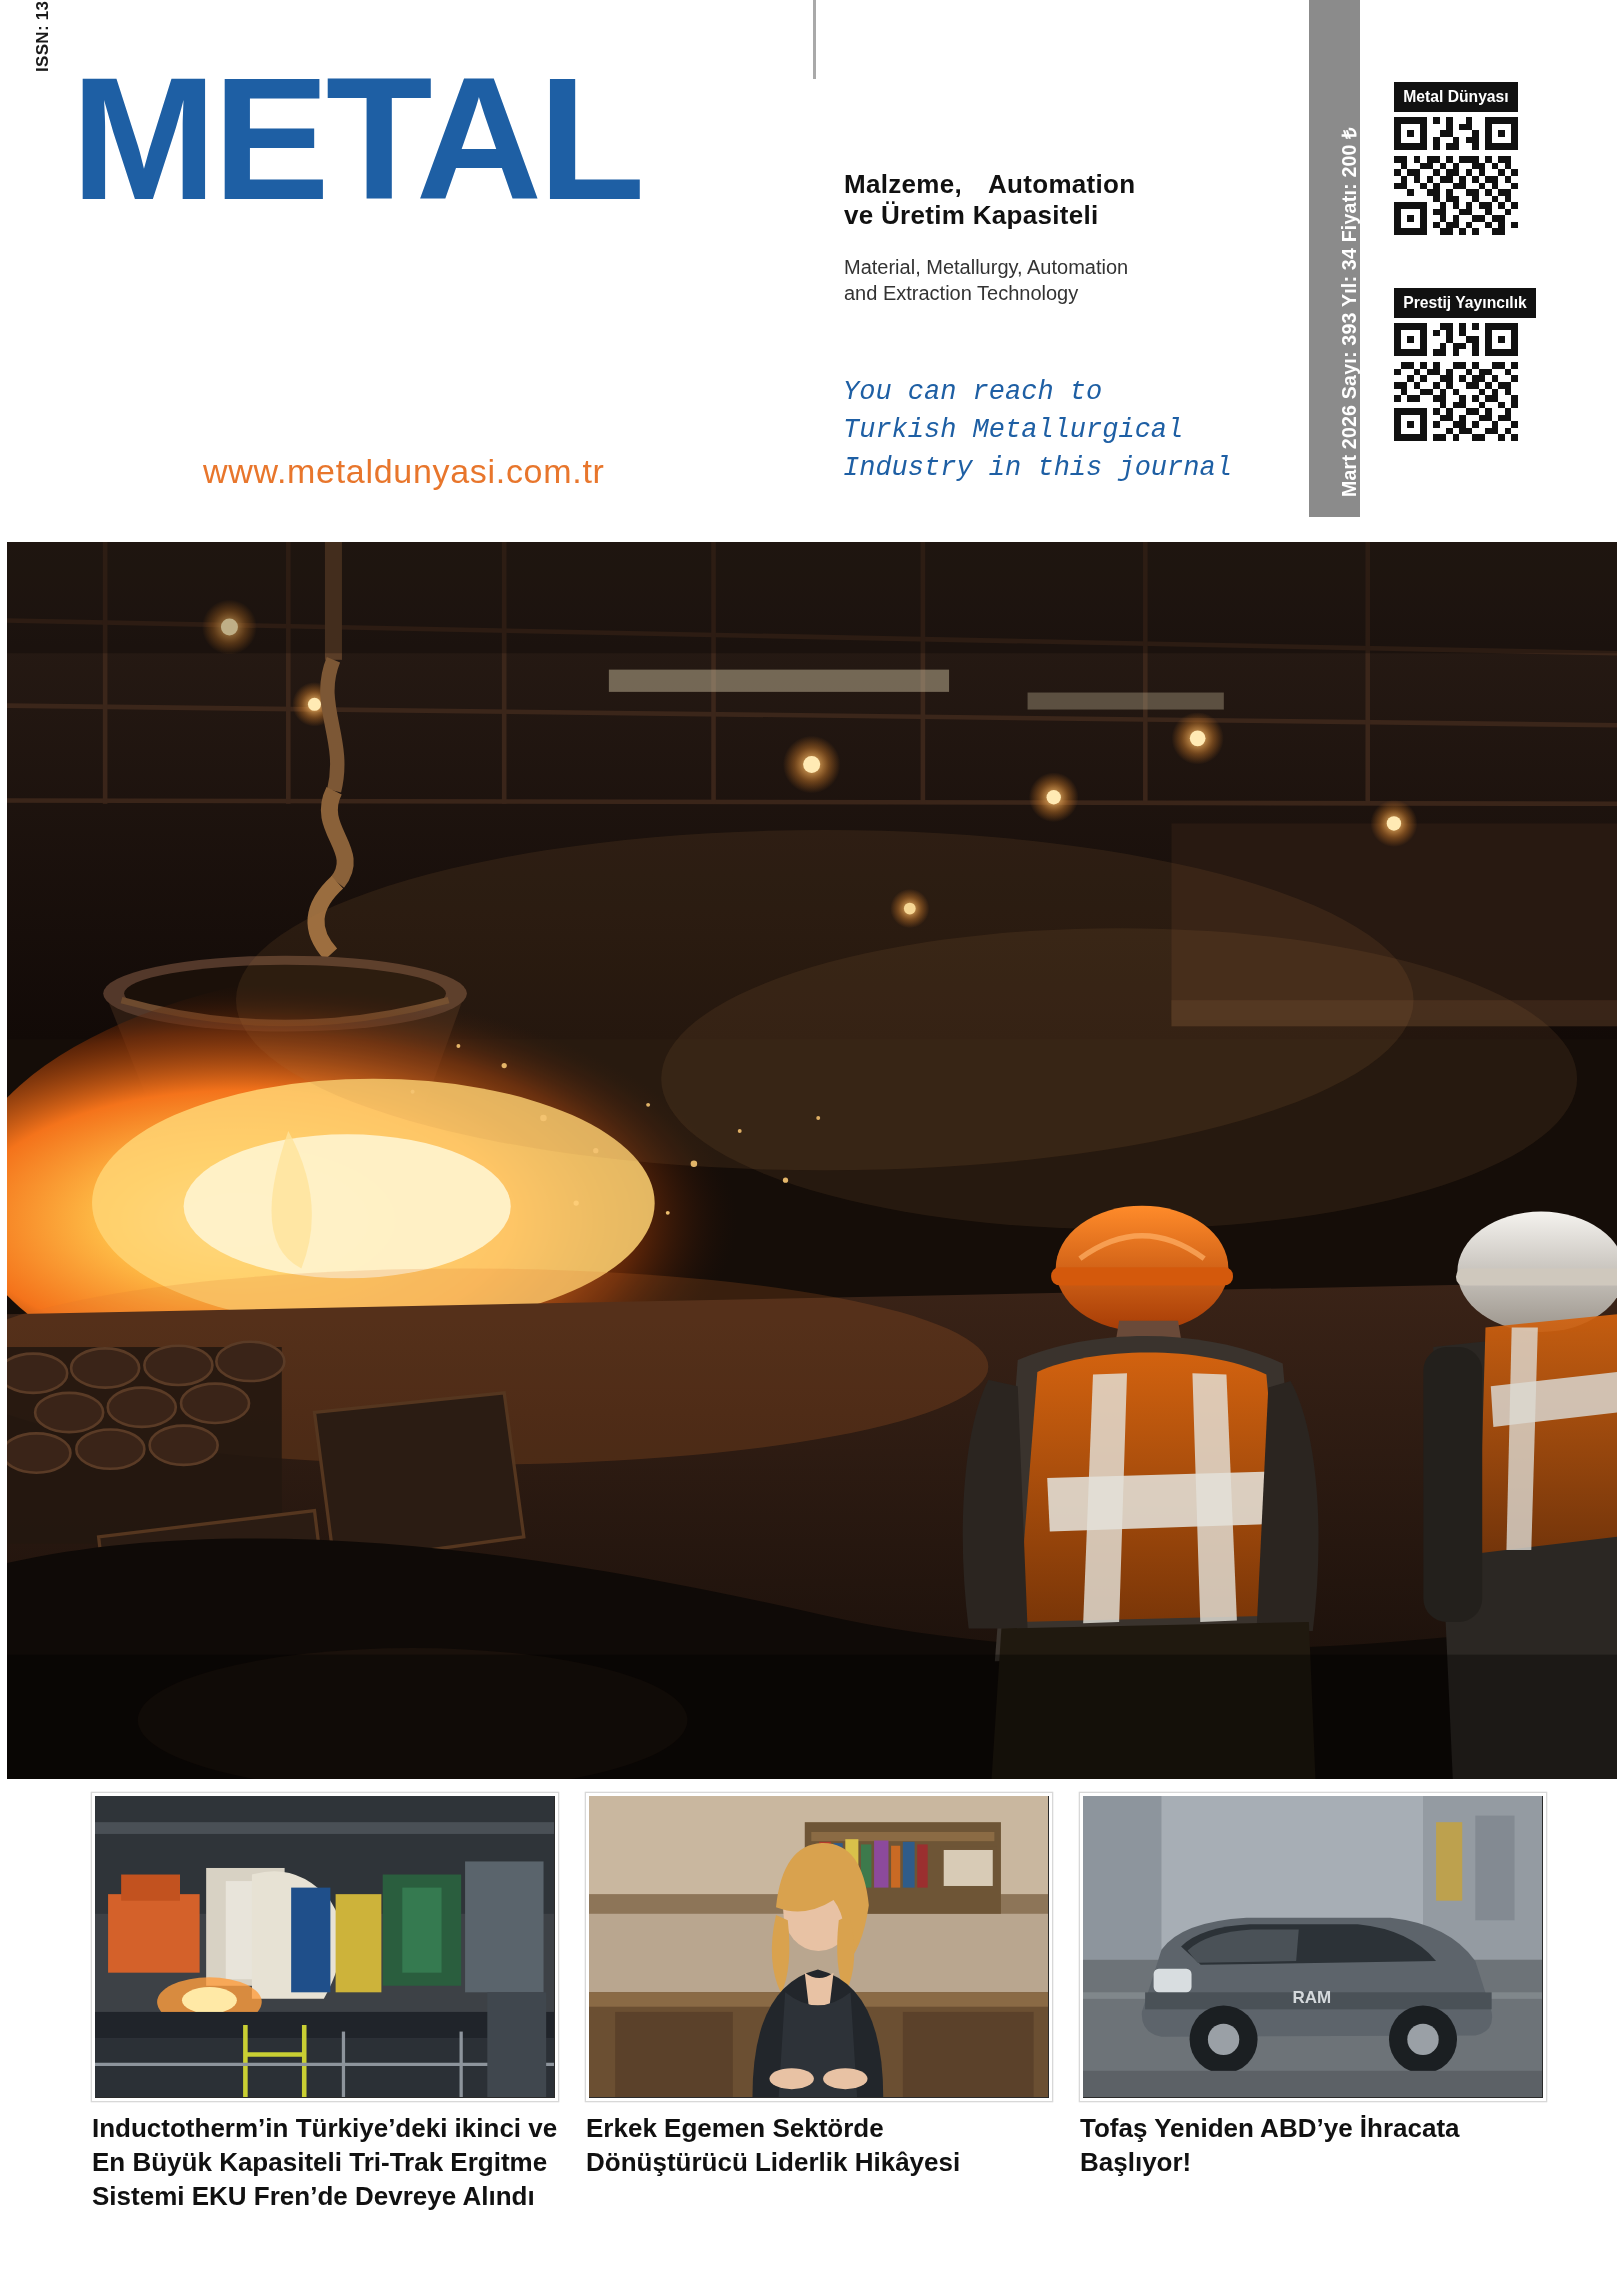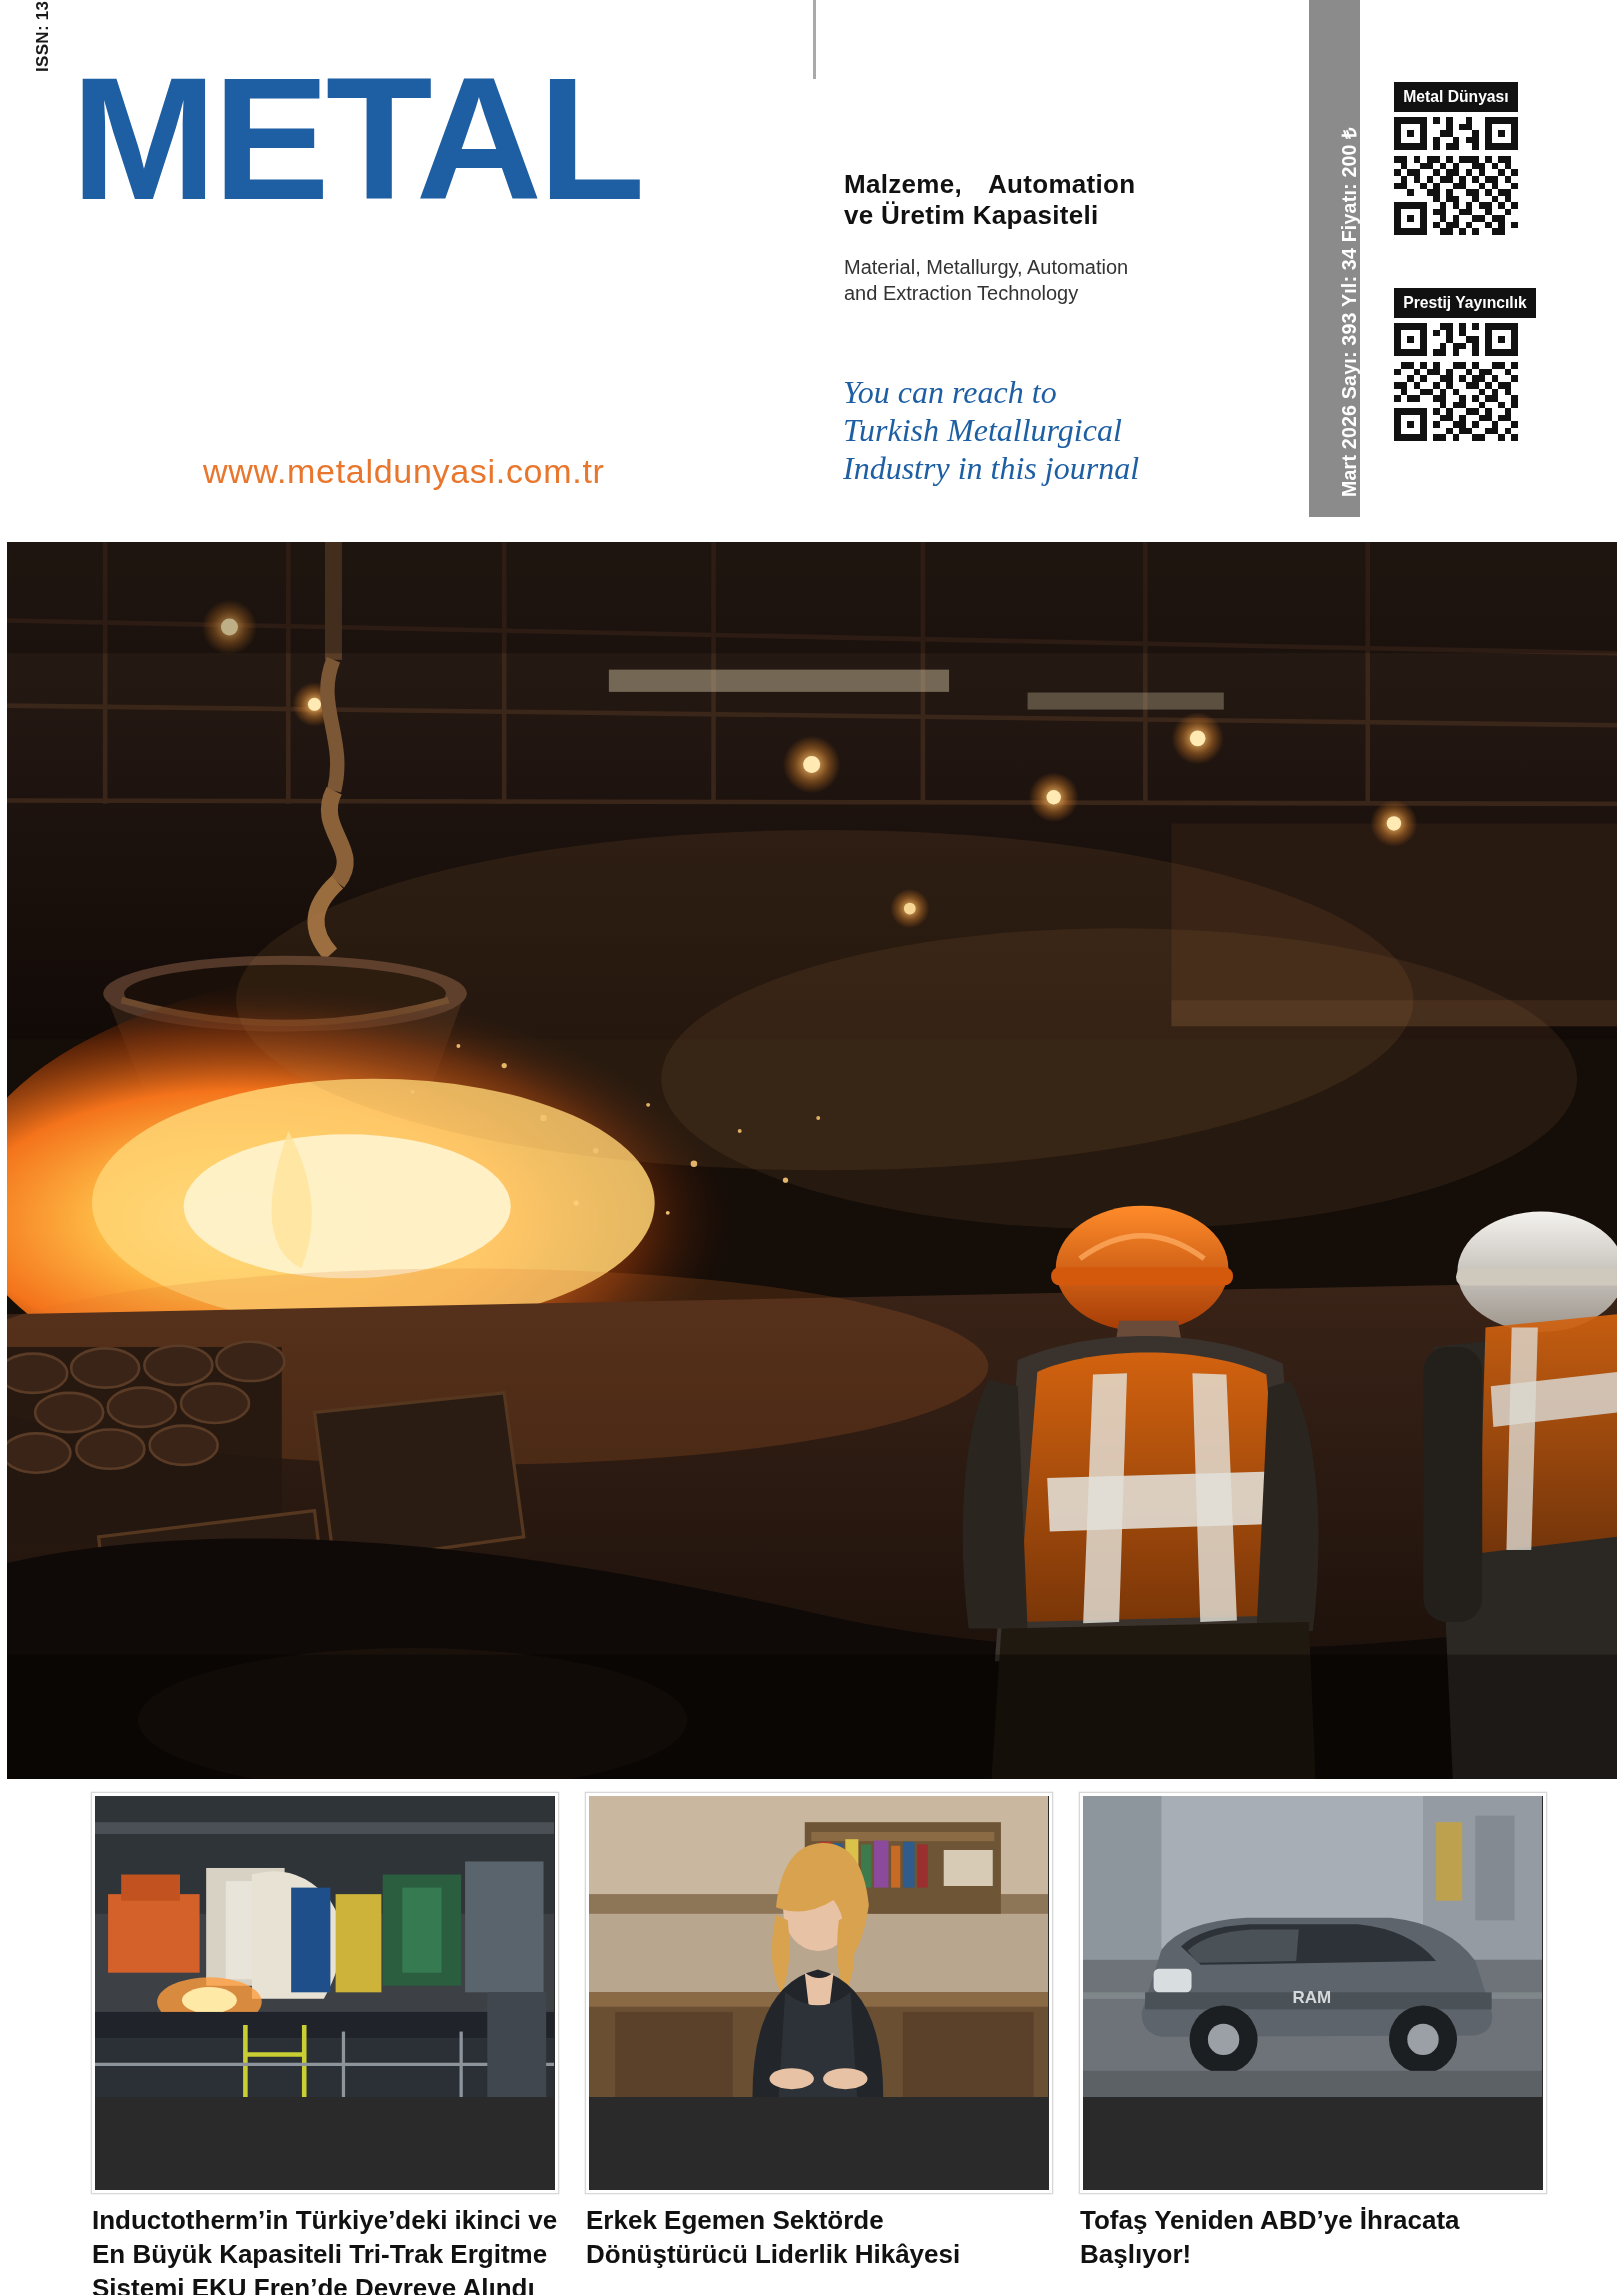--- a/index.html
+++ b/index.html
@@ -99,23 +99,23 @@
     position: absolute;
     left: 844px; top: 254px;
     font-size: 20px;
     color: #333333;
     line-height: 26px;
   }
 
   .tagline {
     position: absolute;
     left: 843px; top: 373px;
-    font-family: Liberation Serif, serif;
+    font-family: Liberation Mono, monospace;
     font-style: italic;
-    font-size: 32px;
+    font-size: 27px;
     line-height: 38px;
     color: #1e5fa4;
   }
 
   
   .issuebar {
     position: absolute;
     left: 1309px; top: 0;
     width: 51px; height: 517px;
     background: #8b8b8b;
@@ -168,21 +168,21 @@
     width: 1623px;
     height: 509px;
     background: #ffffff;
   }
   .teaser {
     position: absolute;
     width: 466px;
   }
   .teaser .thumb {
     width: 466px;
-    height: 400px;
+    height: 308px;
     border: 3.3px solid #ffffff;
     box-shadow: 0 0 0 1.3px #d8d8d8;
     overflow: hidden;
     background: #2a2a2a;
   }
   .teaser .thumb svg { display: block; }
   .teaser .caption {
     margin-top: 10px;
     font-size: 26px;
     font-weight: bold;

